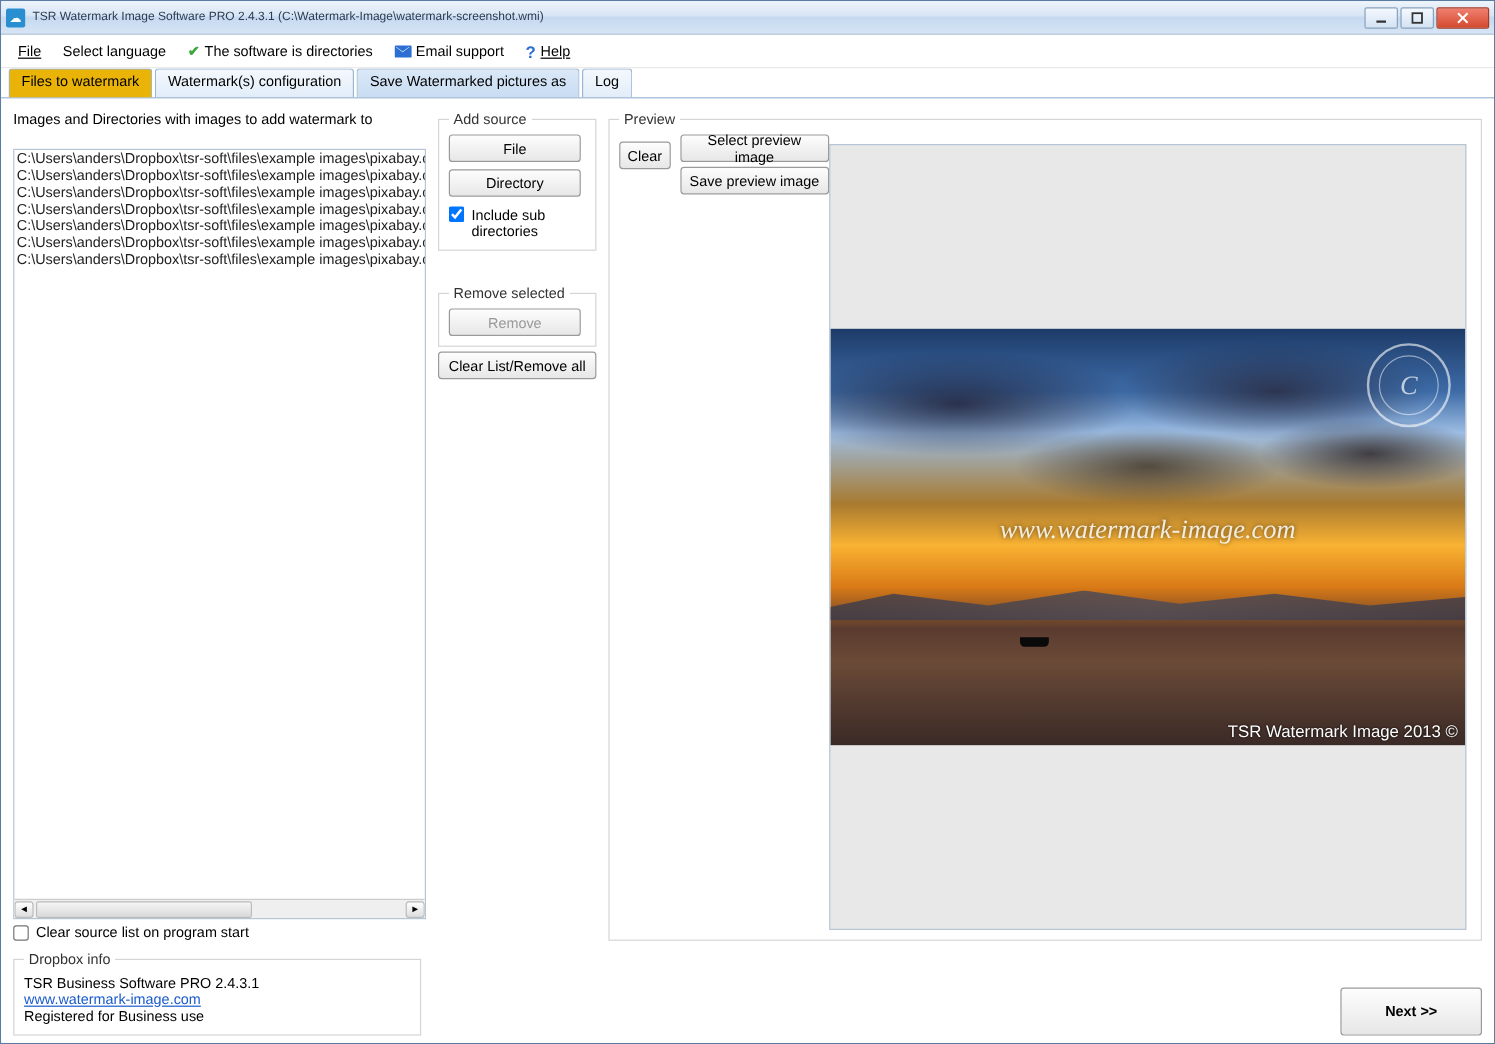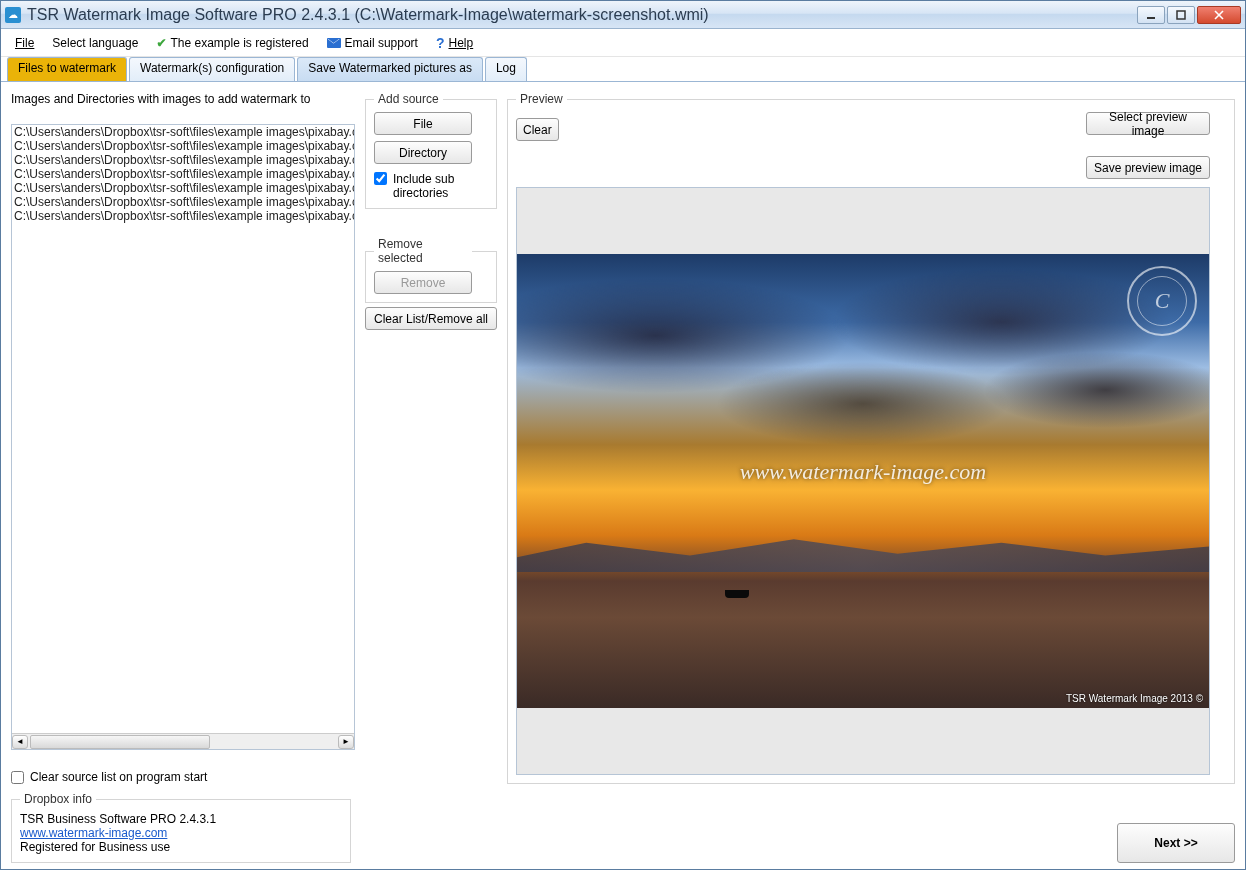--- a/index.html
+++ b/index.html
@@ -1,70 +1,70 @@
 <!DOCTYPE html>
 <html><head>
 <meta charset="utf-8">
 <style>
 * { box-sizing: border-box; margin: 0; padding: 0; font-family: "Segoe UI", Tahoma, sans-serif; font-size: 12px; }
 body { background: #d0d0d0; overflow: hidden; }
 .window { width: 1246px; height: 870px; background: #fff; display: flex; flex-direction: column; border: 1px solid #5a7ca0; }
 .titlebar { height: 28px; background: linear-gradient(to bottom, #eef4fb 0%, #d7e5f5 45%, #c5d9ef 50%, #d7e5f5 100%); display: flex; align-items: center; padding: 0 4px; border-bottom: 1px solid #9ab3ce; }
 .titlebar .icon { width: 16px; height: 16px; background: #2a8fd1; border-radius: 2px; margin-right: 6px; display: inline-flex; align-items: center; justify-content: center; color: #fff; font-size: 10px; }
-.titlebar .title { flex: 1; color: #2b3c50; font-size: 16px; }
+.titlebar .title { flex: 1; color: #2b3c50; font-size: 10px; }
 .winbtns { display: flex; gap: 2px; }
 .winbtn { width: 28px; height: 18px; border: 1px solid #8aa3bd; background: linear-gradient(#f5f9fe,#d3e2f3); display: flex; align-items: center; justify-content: center; border-radius: 2px; cursor: pointer; }
 .winbtn.close { background: linear-gradient(#f08070,#d44a2f); border-color: #a83a25; color: #fff; width: 44px; }
 .winbtn svg { width: 10px; height: 10px; }
 .menubar { height: 28px; display: flex; align-items: center; gap: 18px; padding: 0 14px; background: #fff; border-bottom: 1px solid #e5e5e5; }
 .menuitem { display: flex; align-items: center; gap: 4px; cursor: pointer; }
 .menuitem .u { text-decoration: underline; }
 .green-check { color: #3ca63c; font-weight: bold; }
 .mail-icon { width: 14px; height: 10px; background: #2a6fd1; border-radius: 1px; position: relative; }
 .mail-icon::after { content: ""; position: absolute; inset: 1px; background: #fff; clip-path: polygon(0 0, 50% 55%, 100% 0, 100% 6%, 50% 62%, 0 6%); }
 .help-icon { color: #2a6fd1; font-weight: bold; font-size: 14px; }
 .tabs { display: flex; height: 24px; background: #fff; padding-left: 6px; }
 .tab { padding: 3px 10px 0 10px; border: 1px solid #9bb6d4; border-bottom: none; margin-right: 2px; background: linear-gradient(#f4f8fd,#e2edf9); cursor: pointer; border-radius: 3px 3px 0 0; }
 .tab.active { background: #eab308; position: relative; z-index: 2; }
 .tab.blue { background: linear-gradient(#dbe9f8,#c8dcf2); }
 .tab-body { flex: 1; border-top: 1px solid #9bb6d4; background: #fff; padding: 10px 10px 6px 10px; display: flex; flex-direction: column; position: relative; }
-fieldset { border: 1px solid #d5d5d5; padding: 6px 24px 8px 8px; }
+fieldset { border: 1px solid #d5d5d5; padding: 6px 12px 8px 8px; }
 legend { padding: 0 4px; color: #333; }
 .cols { display: flex; gap: 10px; flex: 1; min-height: 0; }
 .col-left { width: 344px; display: flex; flex-direction: column; }
 .listbox { flex: 1; border: 1px solid #b6c5d6; background: #fff; overflow: hidden; position: relative; margin-top: 4px; }
 .listbox .items { position: absolute; inset: 0 0 16px 0; overflow: hidden; white-space: nowrap; }
 .listbox .items div { padding: 0 2px; line-height: 14px; color: #222; }
 .hscroll { position: absolute; bottom: 0; left: 0; right: 0; height: 16px; background: #efefef; border-top: 1px solid #ccc; display: flex; align-items: center; }
 .hscroll .btn { width: 16px; height: 14px; background: linear-gradient(#fff,#ddd); border: 1px solid #bbb; display: flex; align-items: center; justify-content: center; font-size: 8px; cursor: pointer; }
 .hscroll .track { flex: 1; position: relative; height: 14px; }
 .hscroll .thumb { position: absolute; left: 2px; top: 0; width: 180px; height: 14px; background: linear-gradient(#f6f6f6,#d9d9d9); border: 1px solid #bbb; border-radius: 2px; }
 .col-mid { width: 132px; display: flex; flex-direction: column; gap: 4px; }
 .btn { height: 23px; background: linear-gradient(#fdfdfd,#e7e7e7); border: 1px solid #9a9a9a; border-radius: 3px; cursor: pointer; padding: 0 6px; display: inline-flex; align-items: center; justify-content: center; }
 .btn:disabled { color: #999; }
 .col-right { flex: 1; display: flex; flex-direction: column; }
 .preview-head { display: flex; gap: 8px; }
 .preview-path { flex: 1; }
-.preview-btns { display: flex; flex-direction: column; gap: 21px; }
+.preview-btns { display: flex; flex-direction: column; gap: 4px; }
 .preview-btns .btn { width: 124px; }
 .preview-box { flex: 1; margin-top: 8px; border: 1px solid #b6c5d6; background: #e8e8e8; display: flex; align-items: center; justify-content: center; overflow: hidden; }
 .img-surrogate { width: 100%; aspect-ratio: 700/460; position: relative; background: linear-gradient(to bottom, #1d3b68 0%, #3d6ba7 15%, #9dbde3 25%, #a87a2f 42%, #f9b233 52%, #d97a16 62%, #5a3b2f 72%, #6b4a37 80%, #3a2a26 100%); }
 .clouds { position: absolute; inset: 0 0 40% 0; background: radial-gradient(ellipse 40% 30% at 20% 30%, rgba(30,30,50,.8), transparent 70%), radial-gradient(ellipse 35% 28% at 70% 25%, rgba(40,40,60,.8), transparent 70%), radial-gradient(ellipse 30% 22% at 50% 55%, rgba(50,40,30,.7), transparent 70%), radial-gradient(ellipse 25% 20% at 85% 50%, rgba(40,35,40,.8), transparent 70%); }
 .mountains { position: absolute; left: 0; right: 0; top: 62%; height: 8%; background: linear-gradient(to right, #3a3a4a, #4a4a5a, #3a3a4a); clip-path: polygon(0 60%, 10% 20%, 25% 55%, 40% 10%, 55% 50%, 70% 20%, 85% 55%, 100% 30%, 100% 100%, 0 100%); opacity: .8; }
 .boat { position: absolute; left: 30%; top: 74%; width: 24px; height: 8px; background: #0a0a0a; border-radius: 0 0 4px 4px; }
 .wm-text { position: absolute; left: 50%; top: 48%; transform: translate(-50%,-50%); color: rgba(255,255,255,.85); font-family: Georgia, serif; font-style: italic; font-size: 22px; text-shadow: 0 0 4px rgba(0,0,0,.6); white-space: nowrap; }
 .wm-c { position: absolute; right: 12px; top: 12px; width: 70px; height: 70px; border: 2px solid rgba(255,255,255,.6); border-radius: 50%; display: flex; align-items: center; justify-content: center; }
 .wm-c::before { content: ""; position: absolute; inset: 8px; border: 1px solid rgba(255,255,255,.5); border-radius: 50%; }
 .wm-c span { color: rgba(255,255,255,.7); font-family: Georgia, serif; font-style: italic; font-size: 22px; }
-.wm-corner { position: absolute; right: 6px; bottom: 4px; color: #fff; font-size: 10px; text-shadow: 0 0 2px #000; }
+.wm-corner { position: absolute; right: 6px; bottom: 4px; color: #fff; font-size: 14px; text-shadow: 0 0 2px #000; }
 .bottom-row { display: flex; align-items: flex-end; margin-top: 8px; gap: 10px; }
 .version-box { flex: 0 0 340px; }
 .version-box a { color: #1a5bcc; text-decoration: underline; }
 .next-btn { width: 118px; height: 40px; font-weight: bold; margin-left: auto; }
-.chk { display: flex; align-items: center; gap: 6px; margin-top: 20px; }
+.chk { display: flex; align-items: center; gap: 6px; margin-top: 4px; }
 input[type=checkbox] { width: 13px; height: 13px; }
 .section-label { margin-bottom: 14px; }
 </style>
 </head>
 <body>
 
 <div class="window">
 
   <div class="titlebar">
     <span class="icon">☁</span>
@@ -89,21 +89,21 @@
     </div>
   </div>
 
   <div class="menubar">
     <span class="menuitem">
         <span class="u">File</span>
       </span>
     <span class="menuitem">Select language</span>
     <span class="menuitem">
         <span class="green-check">✔</span>
-        <span>The example is registered</span>
+        <span>The software is directories</span>
       </span>
     <span class="menuitem">
         <span class="mail-icon"></span>
         <span>Email support</span>
       </span>
     <span class="menuitem">
         <span class="help-icon">?</span>
         <span class="u">Help</span>
       </span>
   </div>
@@ -160,21 +160,21 @@
         <div style="height:20px"></div>
 
         <fieldset>
           <legend>Remove selected</legend>
           <button class="btn" style="width:100%" disabled="">Remove</button>
         </fieldset>
         <button class="btn" style="width:100%">Clear List/Remove all</button>
       </div>
 
       <div class="col-right">
-        <fieldset style="flex:1;display:flex;flex-direction:column">
+        <fieldset style="flex:1;display:flex;flex-direction:row">
           <legend>Preview</legend>
           <div class="preview-head">
             <div class="preview-path">
               <div style="height:6px"></div>
               <button class="btn">Clear</button>
             </div>
             <div class="preview-btns">
               <button class="btn">Select preview image</button>
               <button class="btn">Save preview image</button>
             </div>

